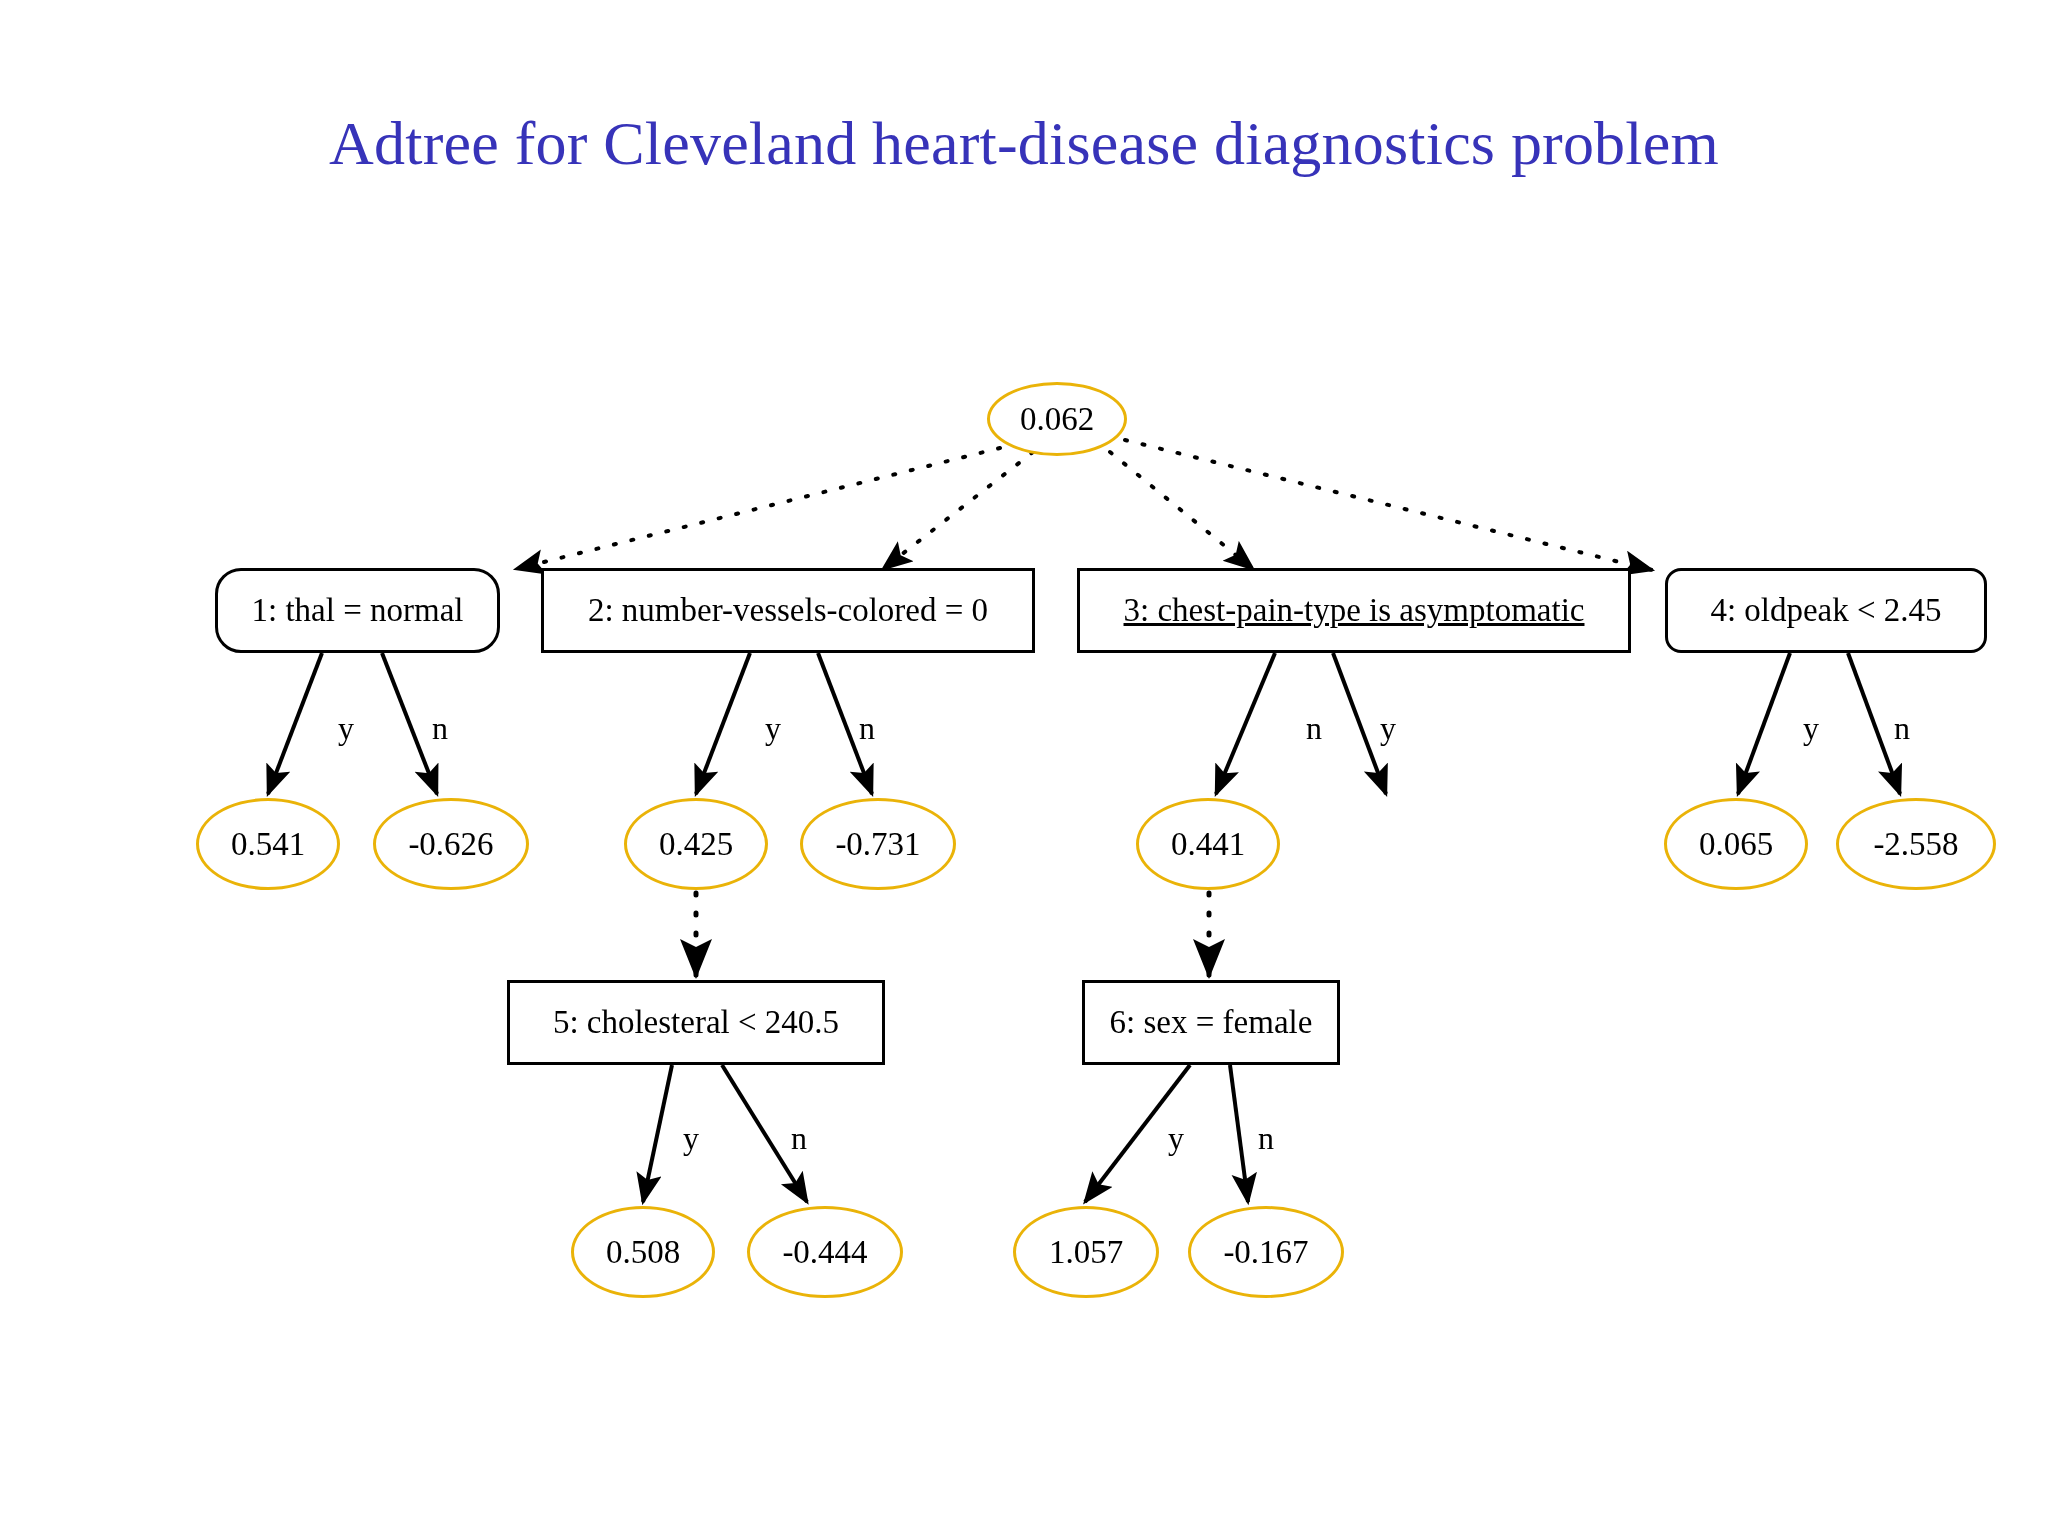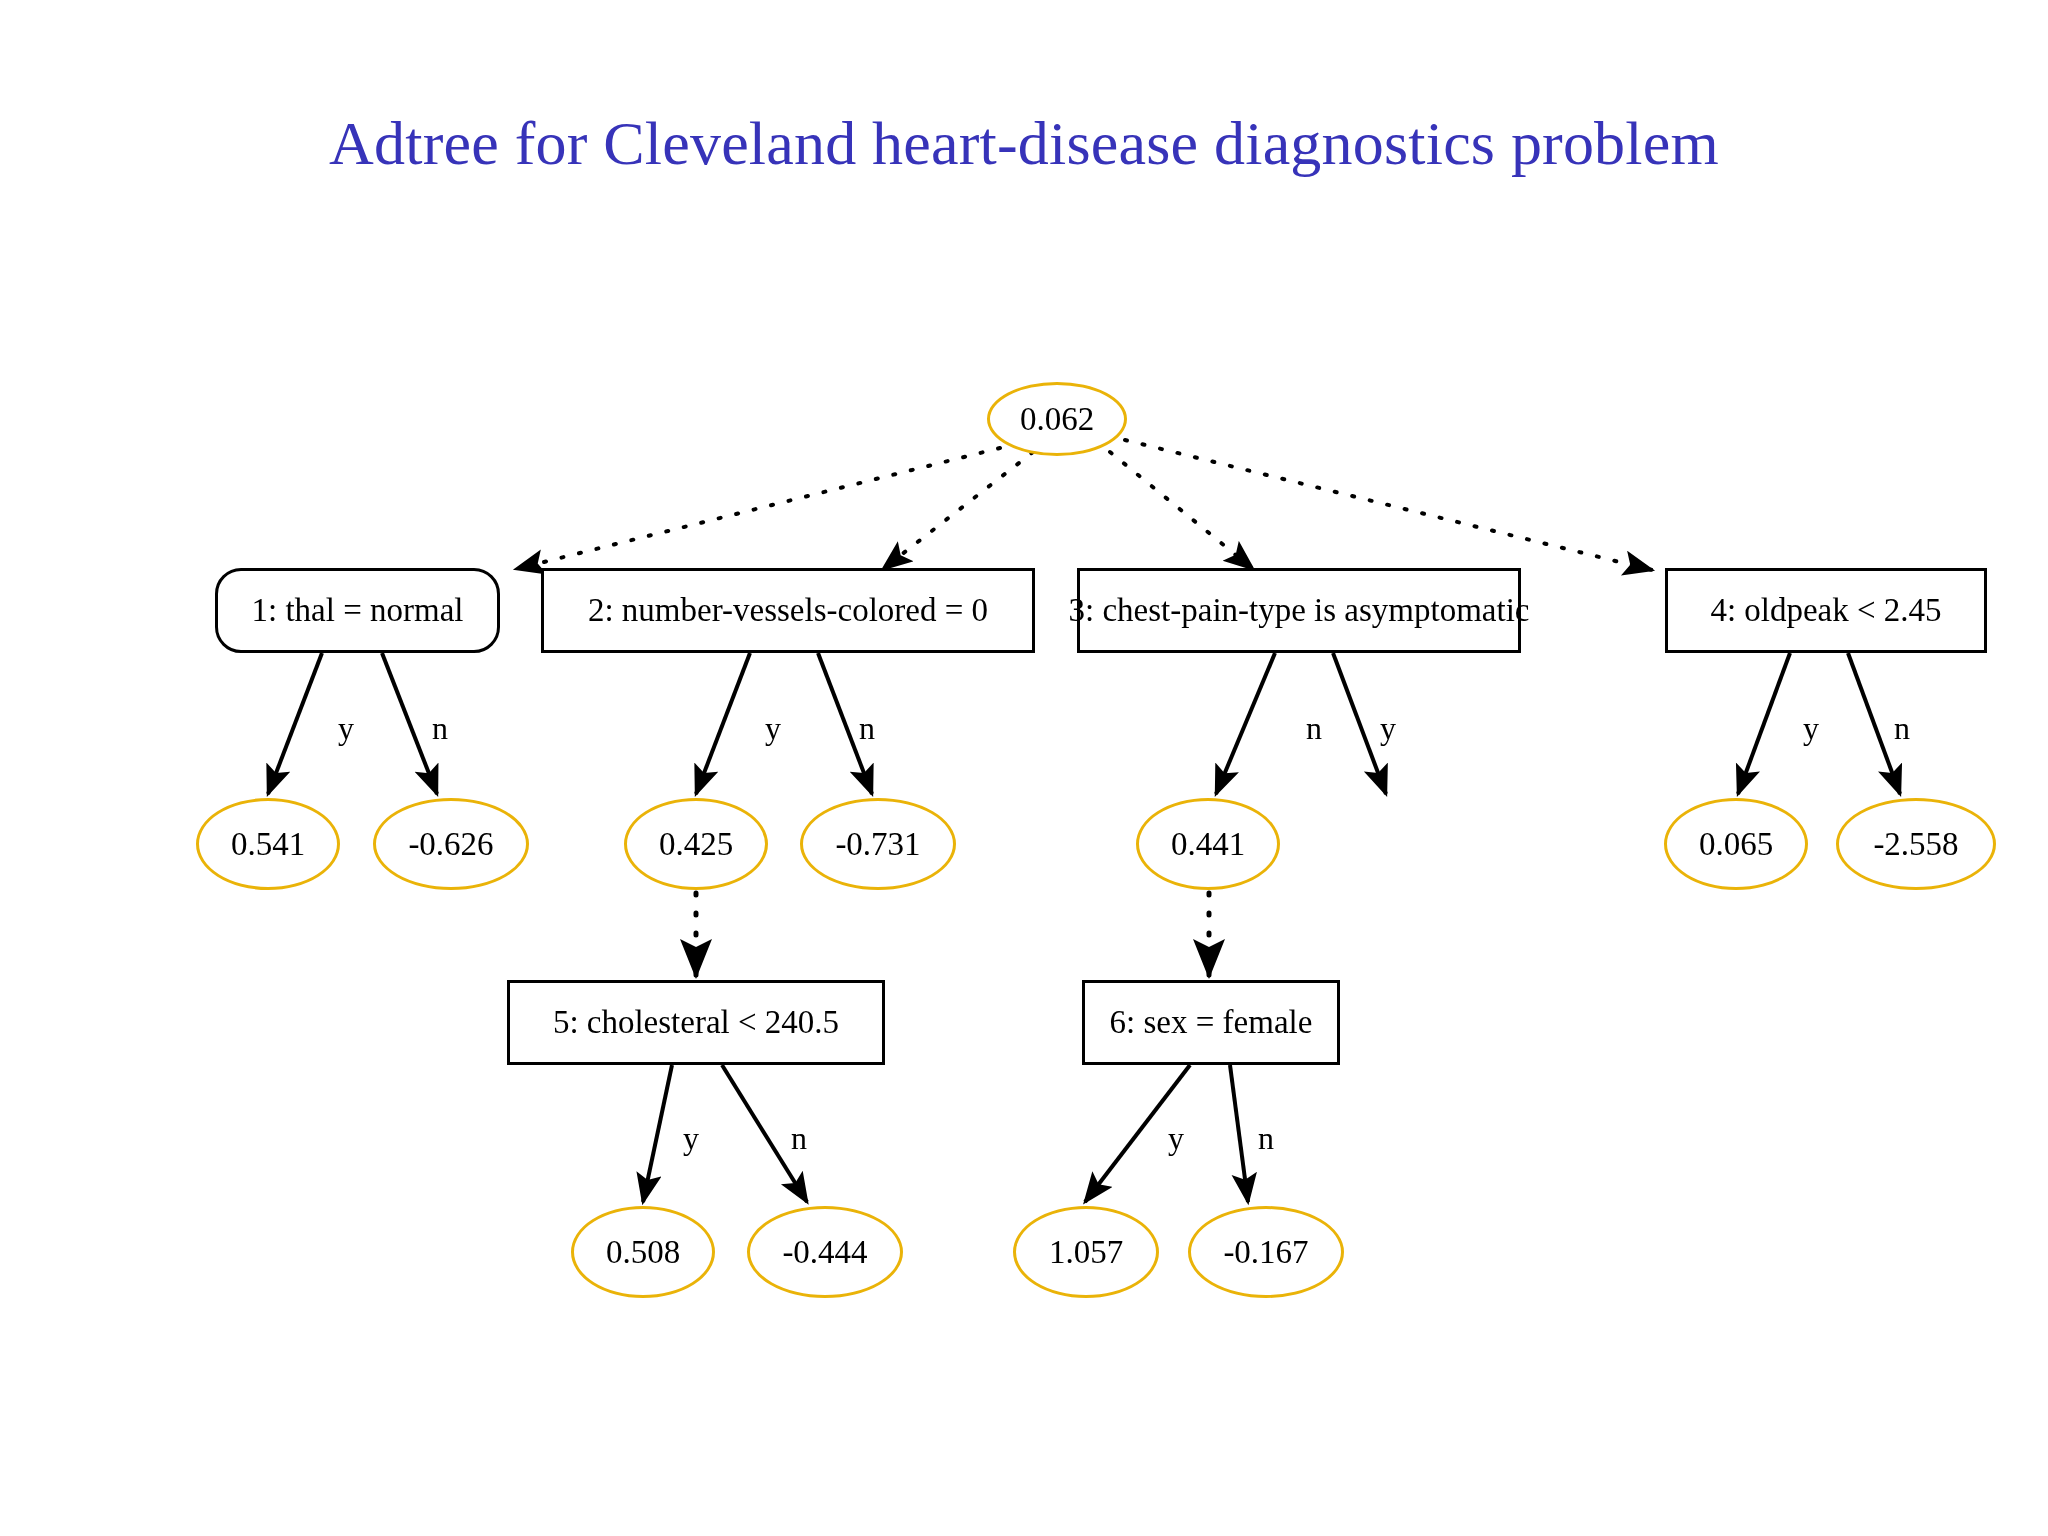--- a/index.html
+++ b/index.html
@@ -124,25 +124,25 @@
   </div>
 
   <div class="node-box" style="left:215px; top:568px; width:285px; height:85px;border-radius:26px;">
     <span>1:  thal = normal</span>
   </div>
 
   <div class="node-box" style="left:541px; top:568px; width:494px; height:85px;">
     <span>2:  number-vessels-colored = 0</span>
   </div>
 
-  <div class="node-box" style="left:1077px; top:568px; width:444px; height:85px;">
+  <div class="node-box" style="left:1077px; top:568px; width:554px; height:85px;text-decoration:underline;">
     <span>3:  chest-pain-type is asymptomatic</span>
   </div>
 
-  <div class="node-box" style="left:1665px; top:568px; width:322px; height:85px;">
+  <div class="node-box" style="left:1665px; top:568px; width:322px; height:85px;border-radius:16px;">
     <span>4:  oldpeak &lt; 2.45</span>
   </div>
 
   <div class="edge-label" style="left:338px; top:712px;">y</div>
   <div class="edge-label" style="left:432px; top:712px;">n</div>
   <div class="edge-label" style="left:765px; top:712px;">y</div>
   <div class="edge-label" style="left:859px; top:712px;">n</div>
   <div class="edge-label" style="left:1306px; top:712px;">n</div>
   <div class="edge-label" style="left:1380px; top:712px;">y</div>
   <div class="edge-label" style="left:1803px; top:712px;">y</div>

